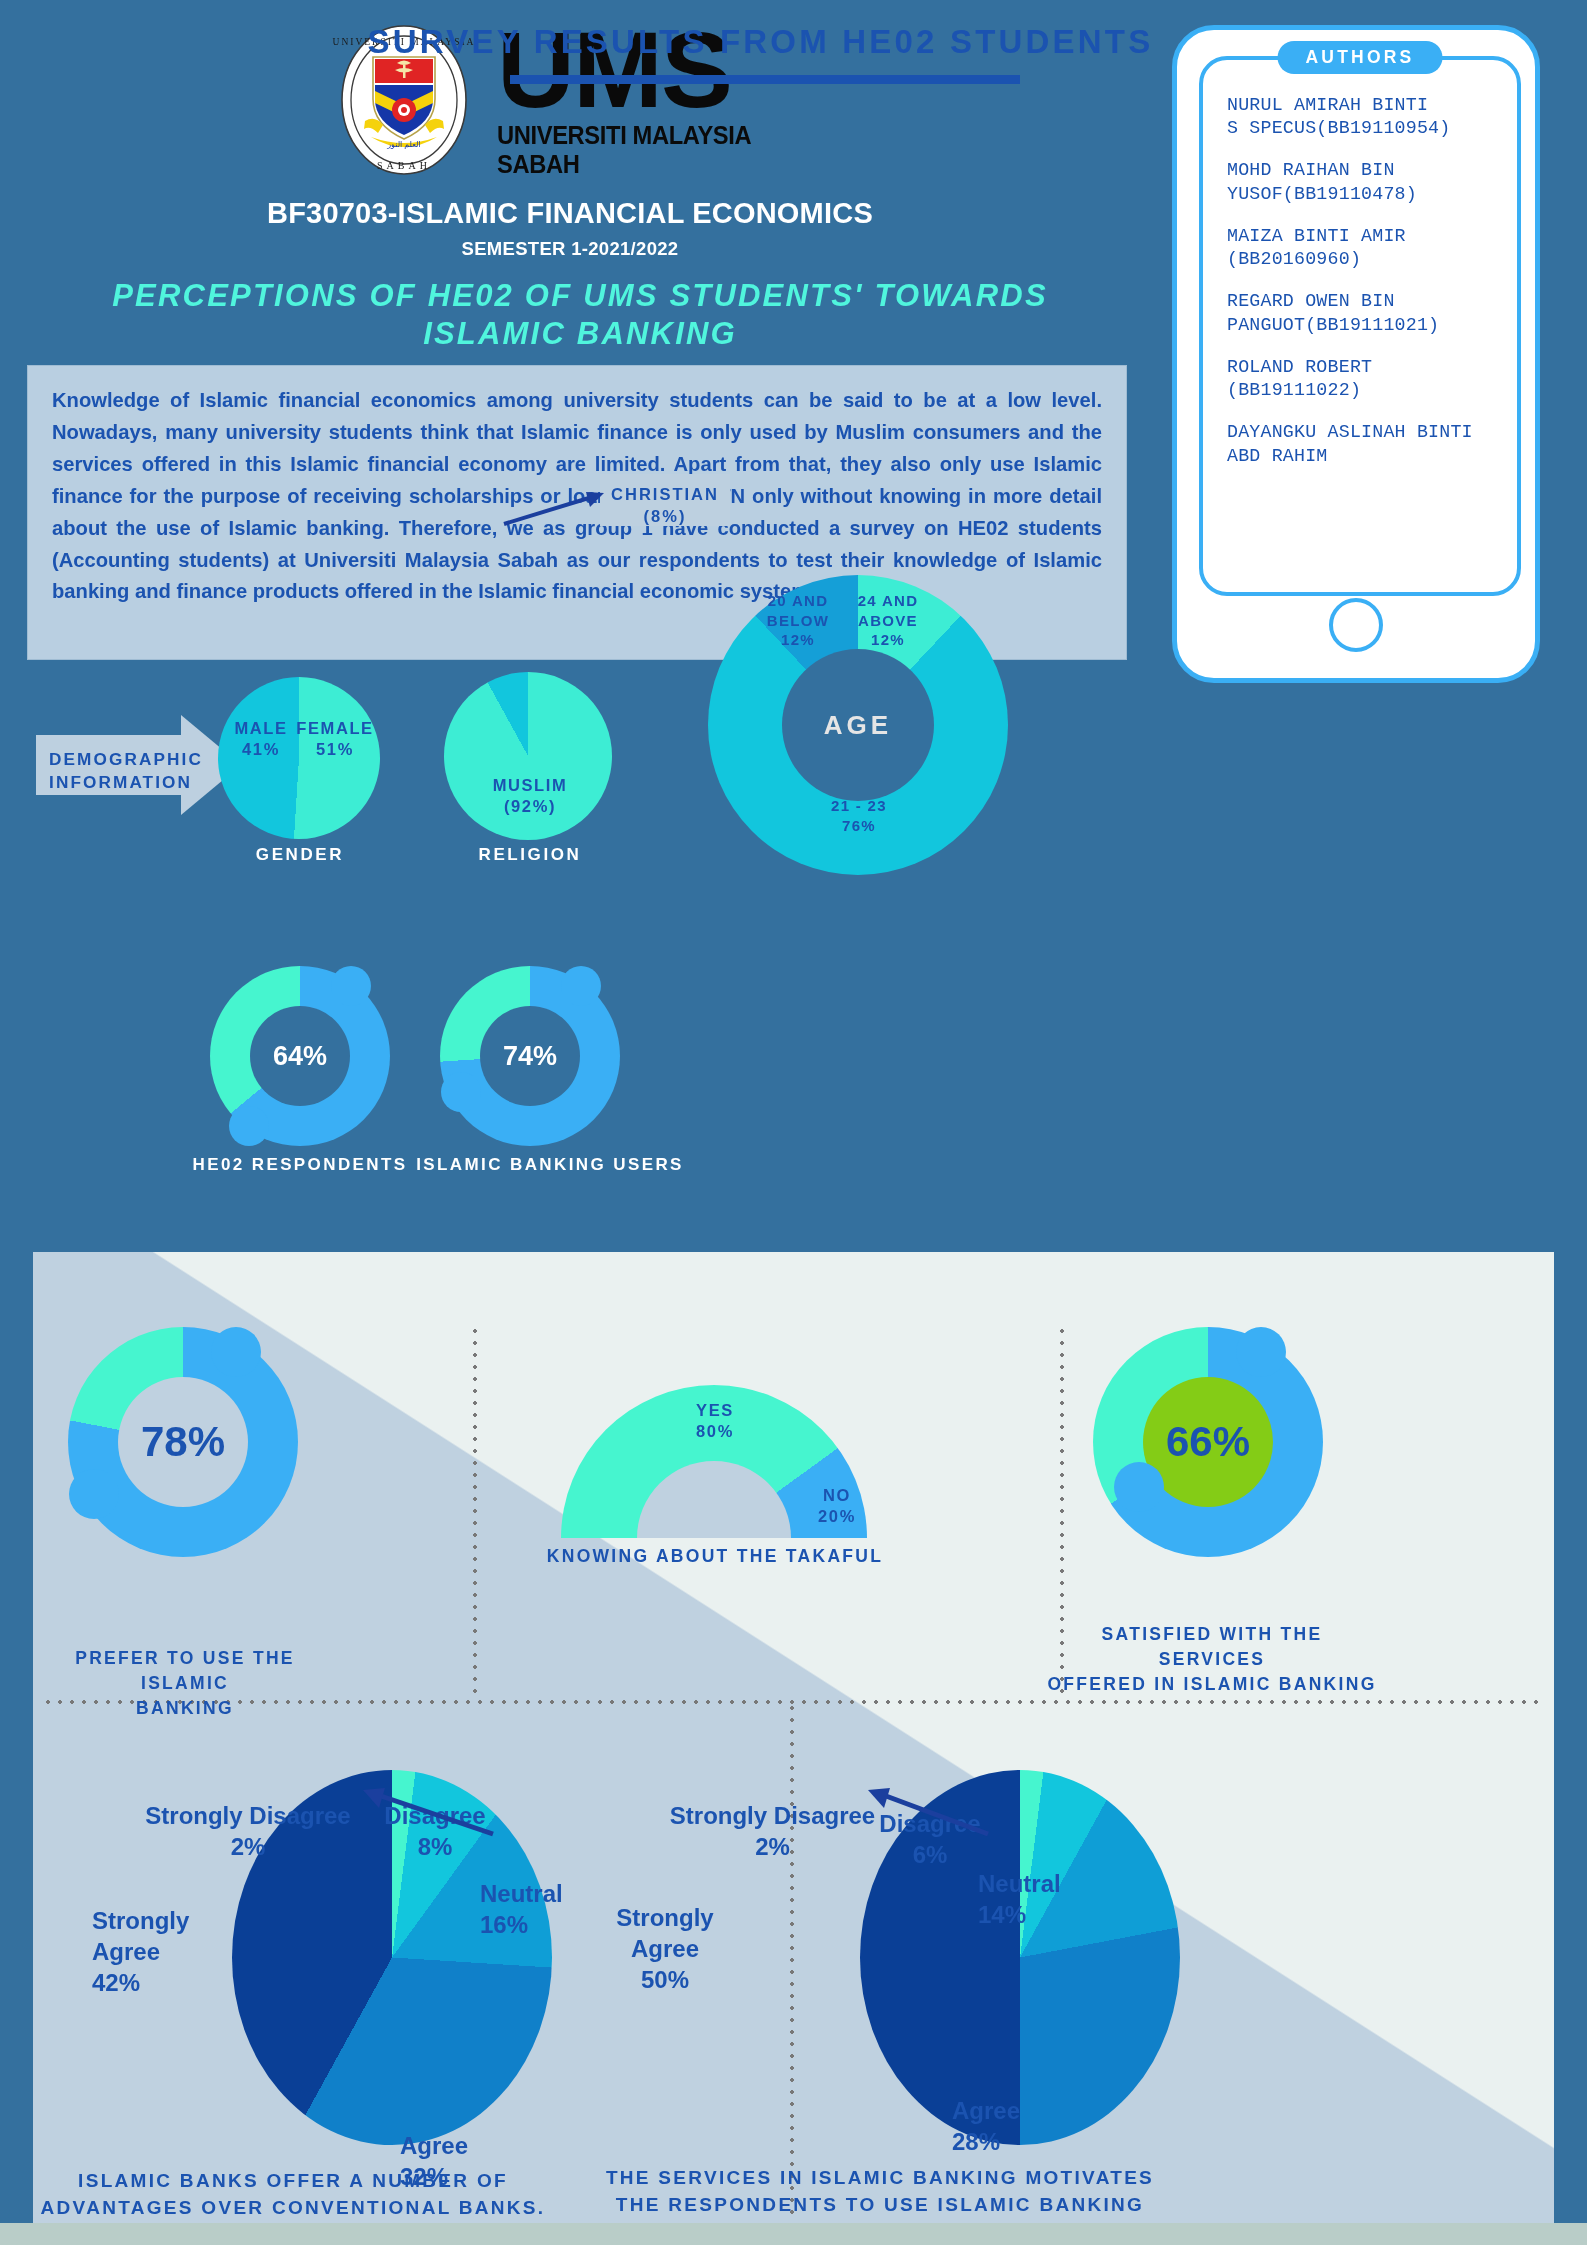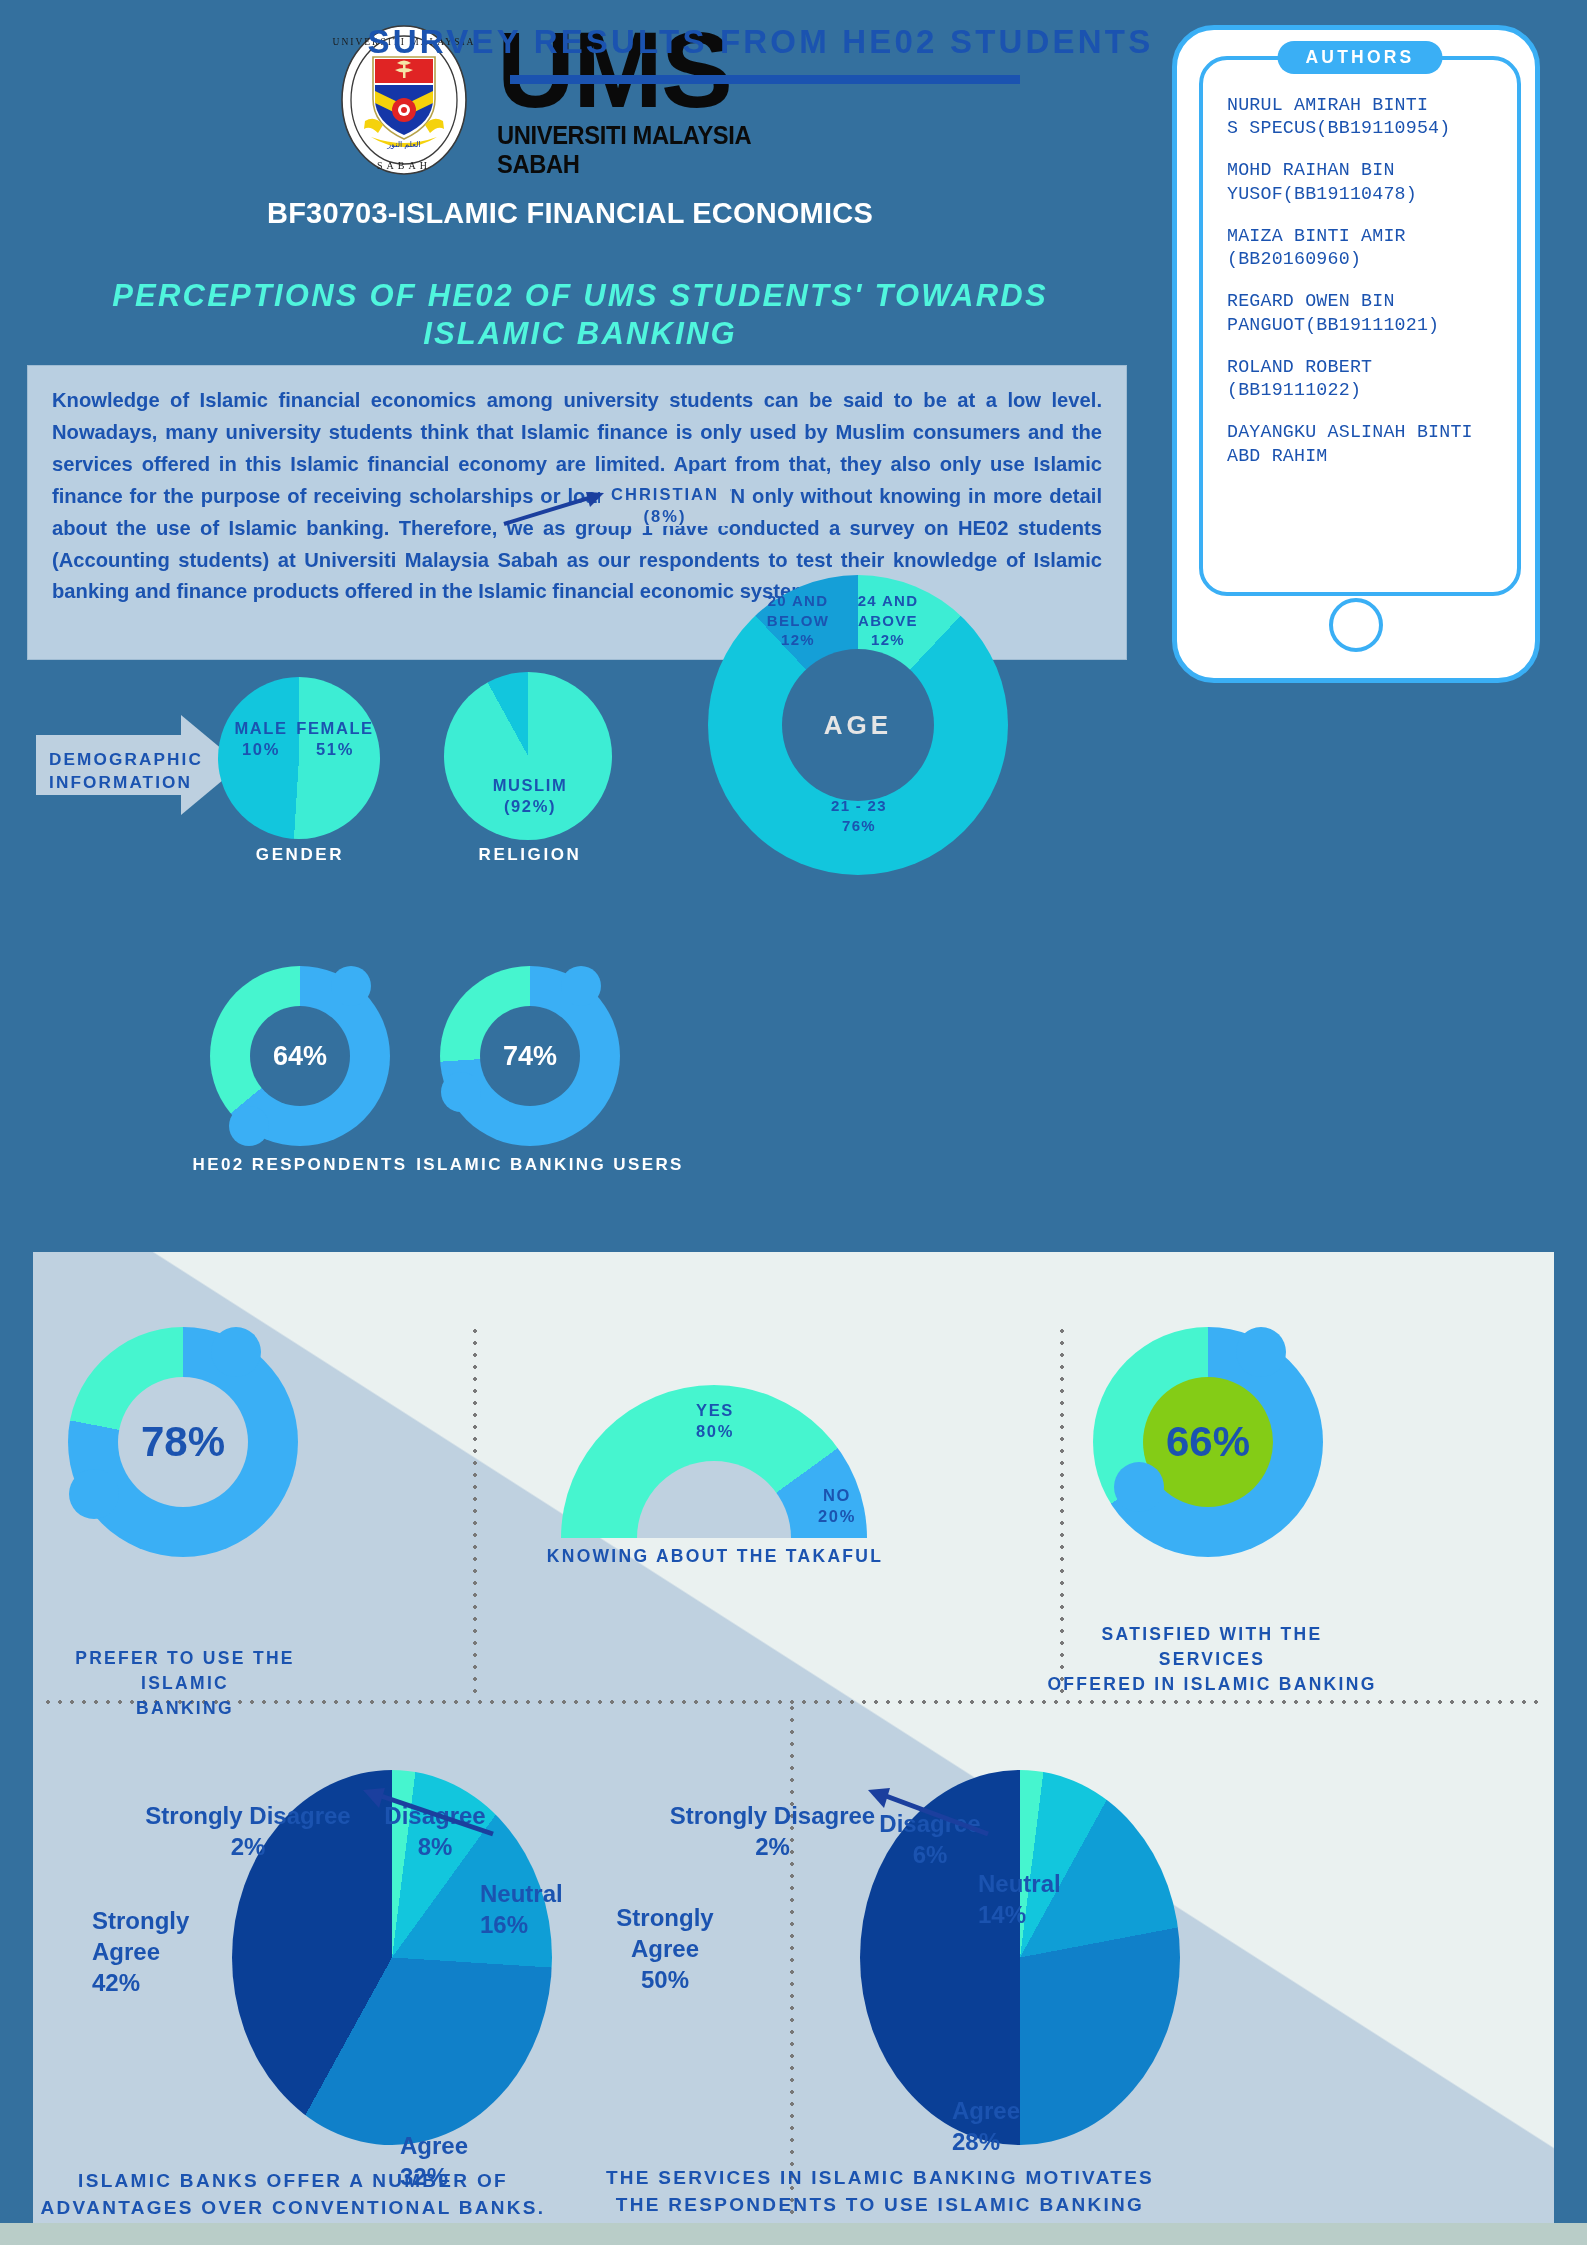--- a/index.html
+++ b/index.html
@@ -332,20 +332,21 @@
         <text x="79" y="148" font-size="10" text-anchor="middle" fill="#1a1a1a" letter-spacing="4" font-family="'Liberation Serif',serif">SABAH</text>
       </svg>
     </div>
     <div class="ums-word">
       <div class="big">UMS</div>
       <div class="small">UNIVERSITI MALAYSIA SABAH</div>
     </div>
   </div>
 
   <div class="course-title">BF30703-ISLAMIC FINANCIAL ECONOMICS</div>
+  <div class="semester">SEMESTER 1-2021/2022</div>
   <div class="poster-title">PERCEPTIONS OF HE02 OF UMS STUDENTS' TOWARDS ISLAMIC BANKING</div>
 
   <div class="abstract">Knowledge of Islamic financial economics among university students can be said to be at a low level. Nowadays, many university students think that Islamic finance is only used by Muslim consumers and the services offered in this Islamic financial economy are limited. Apart from that, they also only use Islamic finance for the purpose of receiving scholarships or loans from PTPTN only without knowing in more detail about the use of Islamic banking. Therefore, we as group 1 have conducted a survey on HE02 students (Accounting students) at Universiti Malaysia Sabah as our respondents to test their knowledge of Islamic banking and finance products offered in the Islamic financial economic system.</div>
 
   <div class="phone">
     <div class="phone-inner">
       <div class="authors-badge">AUTHORS</div>
       <div class="author" style="white-space:pre-line">NURUL AMIRAH BINTI
 S SPECUS(BB19110954)</div>
       <div class="author" style="white-space:pre-line">MOHD RAIHAN BIN
@@ -364,21 +365,21 @@
 
   <div class="demo-arrow">
     <div class="body"></div>
     <div class="head"></div>
     <div class="txt" style="white-space:pre-line">DEMOGRAPHIC
 INFORMATION</div>
   </div>
 
   <div class="pie" id="gender-pie"></div>
   <div class="slice-label" id="gender-male" style="white-space:pre-line">MALE
-10%</div>
+41%</div>
   <div class="slice-label" id="gender-female" style="white-space:pre-line">FEMALE
 51%</div>
   <div class="chart-caption" id="gender-cap">GENDER</div>
 
   <div class="pie" id="religion-pie"></div>
   <div class="slice-label" id="religion-muslim" style="white-space:pre-line">MUSLIM
 (92%)</div>
   <div class="callout-box" id="christian-box" style="white-space:pre-line">CHRISTIAN
 (8%)</div>
   <svg class="arrow-svg" style="left:500px; top:488px;" width="110" height="40" viewBox="0 0 110 40">

